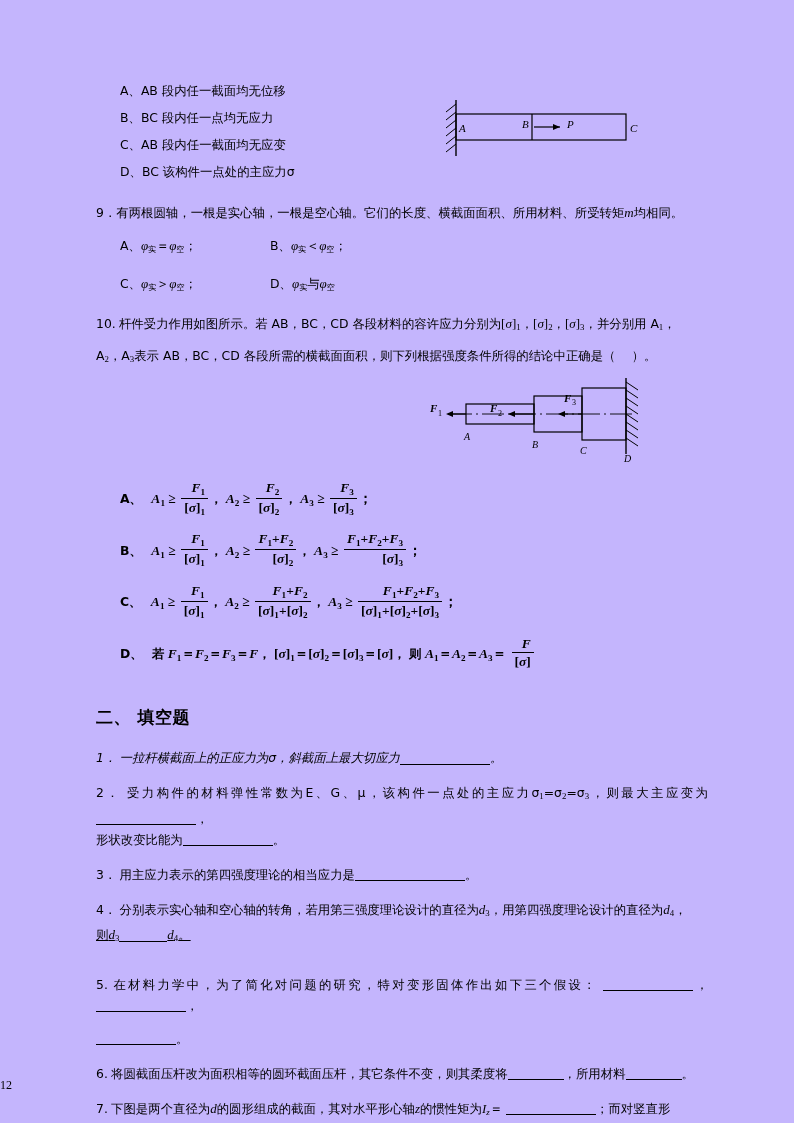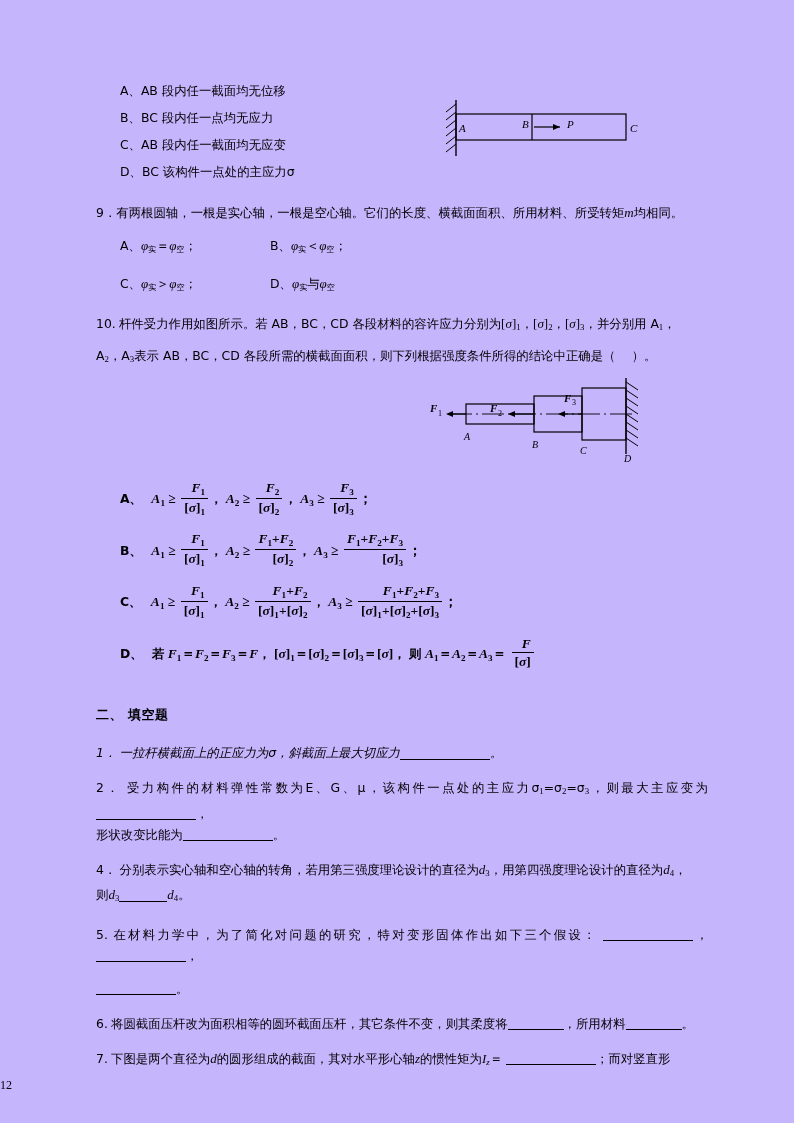--- a/index.html
+++ b/index.html
@@ -67,21 +67,21 @@
   .b56 { width: 56px; }
   .b80 { width: 80px; }
   .b90 { width: 90px; }
   .b100 { width: 100px; }
   .b110 { width: 110px; }
 
   
   .sec-head {
     font-family: "DejaVu Sans", "Liberation Sans", sans-serif;
     font-weight: bold;
-    font-size: 13px;
+    font-size: 17px;
     margin: 30px 0 18px 0;
     letter-spacing: 0.5px;
   }
 
   
   .frac {
     display: inline-block;
     vertical-align: middle;
     text-align: right;
     line-height: 1.12;
@@ -273,26 +273,30 @@
     </div>
 
     <div class="para" style="margin-bottom:0;">
       <span class="cn">2．</span>
       <span class="cn">受力构件的材料弹性常数为E、G、μ，该构件一点处的主应力σ</span><sub>1</sub><span class="cn">=σ</span><sub>2</sub><span class="cn">=σ</span><sub>3</sub><span class="cn">，则最大主应变为</span><span class="blank b100"></span><span class="cn">，</span>
     </div>
     <div class="para" style="margin-bottom:14px;">
       <span class="cn">形状改变比能为</span><span class="blank b90"></span><span class="cn">。</span>
     </div>
 
+    <div class="para" style="margin-bottom:14px;">
+      <span class="cn">3．</span>
+      <span class="cn">用主应力表示的第四强度理论的相当应力是</span><span class="blank b110"></span><span class="cn">。</span>
+    </div>
 
     <div class="para" style="margin-bottom:0;">
       <span class="cn">4．</span>
       <span class="cn">分别表示实心轴和空心轴的转角，若用第三强度理论设计的直径为</span><span class="math">d</span><sub>3</sub><span class="cn">，用第四强度理论设计的直径为</span><span class="math">d</span><sub>4</sub><span class="cn">，</span>
     </div>
-    <div class="para" style="margin-bottom:14px;">
+    <div class="para" style="margin-bottom:24px;text-decoration:underline;">
       <span class="cn">则</span><span class="math">d</span><sub>3</sub><span class="blank b48"></span><span class="math">d</span><sub>4</sub><span class="cn">。</span>
     </div>
 
     <div class="para" style="margin-bottom:12px;">
       <span class="cn">5.</span>
       <span class="cn">在材料力学中，为了简化对问题的研究，特对变形固体作出如下三个假设：</span> <span class="blank b90"></span><span class="cn">，</span> <span class="blank b90"></span><span class="cn">，</span>
     </div>
     <div class="para" style="margin-bottom:14px;">
       <span class="blank b80"></span><span class="cn">。</span>
     </div>

